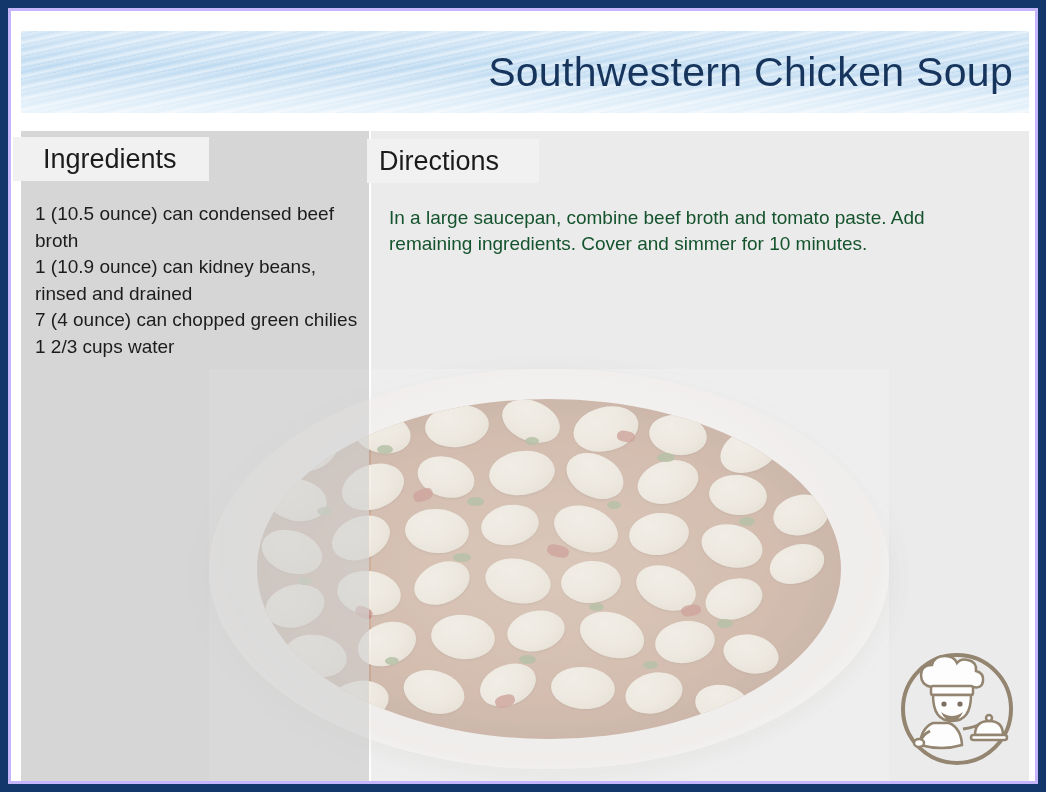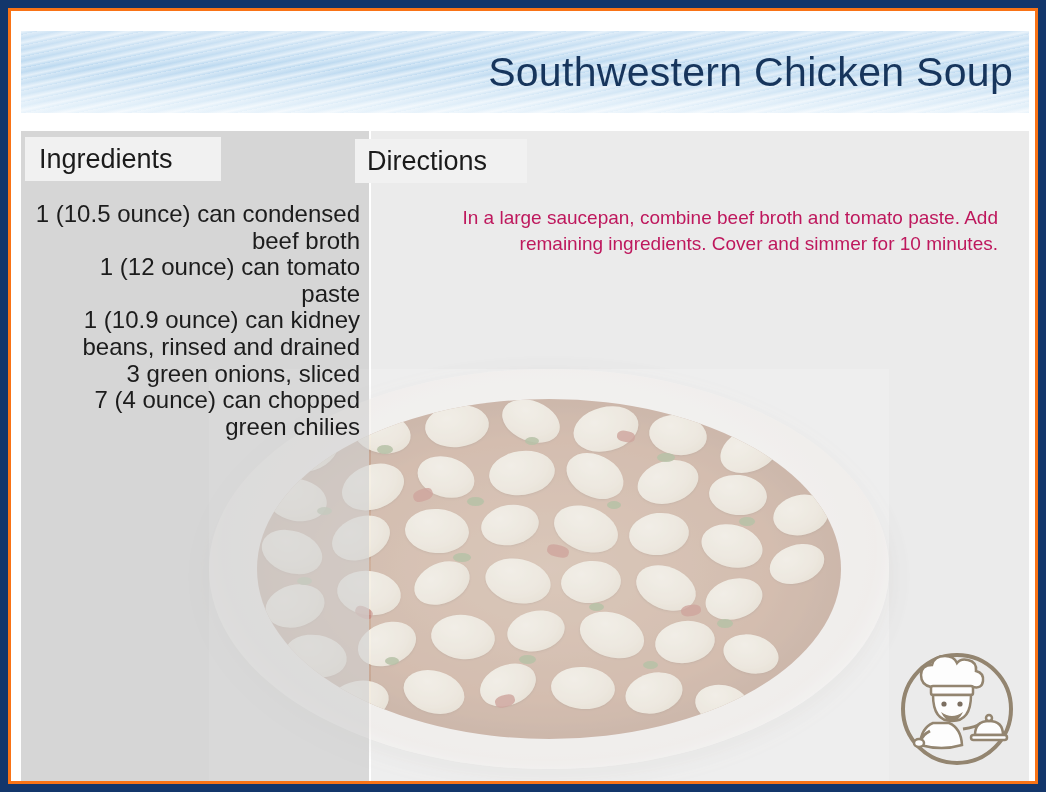--- a/index.html
+++ b/index.html
@@ -19,21 +19,21 @@
     height: 792px;
     background: #13366b;
     box-sizing: border-box;
     padding: 8px;
   }
   .page-inner {
     position: relative;
     width: 100%;
     height: 100%;
     background: #ffffff;
-    border: 3px solid #f97316;
+    border: 3px solid #c4b5fd;
     box-sizing: border-box;
     overflow: hidden;
   }
 
   
   .title-banner {
     position: absolute;
     left: 10px;
     top: 20px;
     width: 1008px;
@@ -77,64 +77,62 @@
   }
 
   .panel-head {
     position: absolute;
     background: #f1f1f1;
     display: flex;
     align-items: center;
     box-sizing: border-box;
   }
   .ingredients-head {
-    left: 14px;
+    left: 2px;
     top: 126px;
     width: 196px;
     height: 44px;
-    padding-left: 14px;
+    padding-left: 30px;
   }
   .directions-head {
-    left: 344px;
+    left: 356px;
     top: 128px;
     width: 172px;
     height: 44px;
     padding-left: 12px;
   }
   .panel-head-text {
     font-size: 27px;
     color: #1b1b1b;
     white-space: nowrap;
   }
 
   .ingredients-list {
     position: absolute;
     left: 24px;
     top: 190px;
     width: 325px;
-    font-size: 24px;
+    font-size: 19px;
     line-height: 26.6px;
     color: #1c1c1c;
     z-index: 4;
-    text-align: right;
   }
   .ingredients-list div {
     white-space: normal;
   }
 
   .directions-text {
     position: absolute;
-    left: 367px;
+    left: 378px;
     top: 194px;
     width: 620px;
     font-size: 19px;
     line-height: 26px;
-    color: #be185d;
+    color: #14532d;
     z-index: 4;
-    text-align: right;
   }
 
   
   .food-photo {
     position: absolute;
     left: 198px;
     top: 358px;
     width: 680px;
     height: 420px;
     opacity: 0.82;
@@ -307,24 +305,23 @@
 
     <div class="panel-head ingredients-head" style="z-index:5;">
       <span class="panel-head-text">Ingredients</span>
     </div>
     <div class="panel-head directions-head" style="z-index:5;">
       <span class="panel-head-text">Directions</span>
     </div>
 
     <div class="ingredients-list">
       <div>1 (10.5 ounce) can condensed beef broth</div>
-      <div>1 (12 ounce) can tomato paste</div>
       <div>1 (10.9 ounce) can kidney beans, rinsed and drained</div>
-      <div>3 green onions, sliced</div>
       <div>7 (4 ounce) can chopped green chilies</div>
+      <div>1 2/3 cups water</div>
     </div>
 
     <div class="directions-text">In a large saucepan, combine beef broth and tomato paste. Add remaining ingredients. Cover and simmer for 10 minutes.</div>
 
     <svg class="chef-logo" viewBox="0 0 120 120">
       <circle cx="60" cy="60" r="54" fill="none" stroke="#8a7a63" stroke-width="4"></circle>
 
       <path d="M34 38 q-10 -2 -10 -12 q0 -10 11 -10 q2 -9 13 -9 q9 0 12 7 q4 -5 11 -3 q9 2 8 11 q8 2 7 10 q-1 8 -10 6 z" fill="#ffffff" stroke="#8a7a63" stroke-width="2.5"></path>
       <rect x="34" y="37" width="42" height="9" rx="2" fill="#ffffff" stroke="#8a7a63" stroke-width="2.5"></rect>
 

